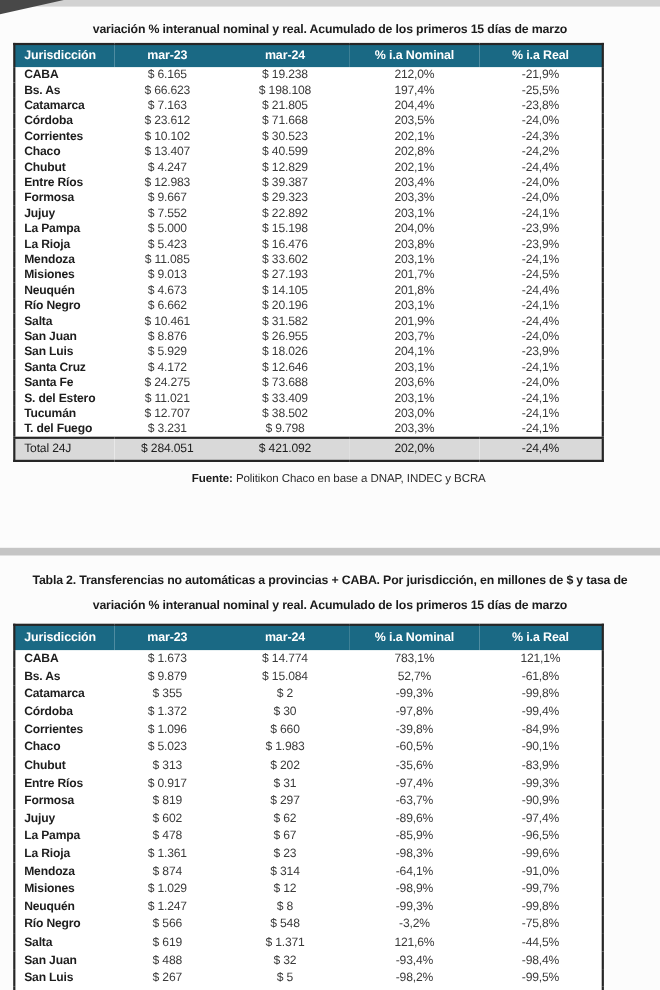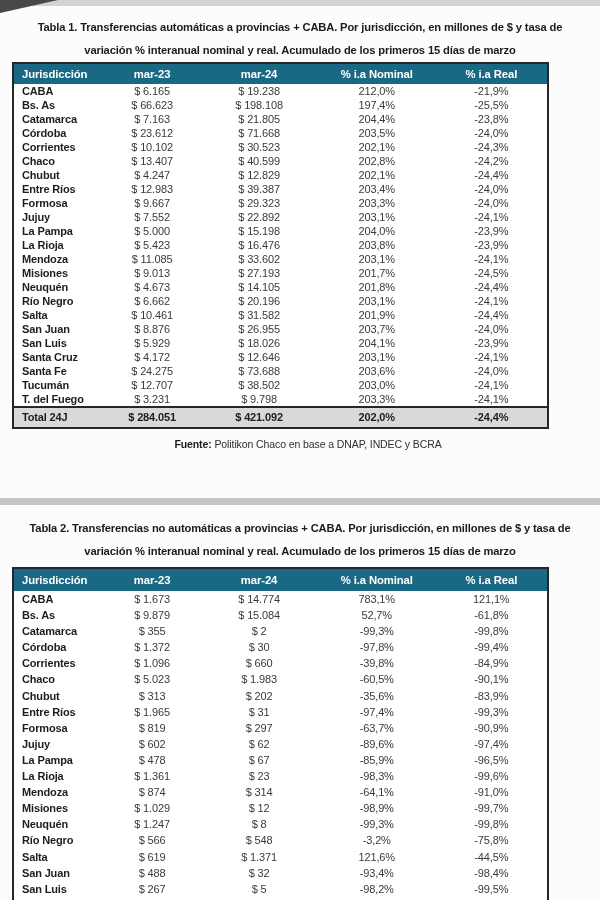--- a/index.html
+++ b/index.html
@@ -47,38 +47,37 @@
   #section-2 th{height:23px;}
   td{
     font-size:11px;color:#3a3a3a;text-align:center;padding:0;
     white-space:nowrap;overflow:hidden;letter-spacing:-0.15px;
   }
   #section-1 tbody td{height:14px;line-height:14px;}
   #section-2 tbody td{height:16.1px;line-height:16.1px;}
   th:first-child,td:first-child{text-align:left;padding-left:8px;}
   tbody td:first-child{font-weight:bold;color:#1d1d1d;}
   tfoot td{
-    font-weight:bold;background:var(--total-bg);color:#1d1d1d;
+    font-weight:normal;background:var(--total-bg);color:#1d1d1d;
     border-top:2px solid var(--border);height:19px;line-height:19px;
   }
   .source{
     text-align:center;font-size:10.5px;color:#2e2e2e;margin:9px 0 0 16px;letter-spacing:-0.1px;
   }
   .source b{color:#1b1b1b;}
   col.c1{width:17%;} col.c2{width:18%;} col.c3{width:22%;} col.c4{width:22%;} col.c5{width:21%;}
 </style>
 </head>
 <body>
 
 <div class="top-band"></div>
 <div class="corner"></div>
 
 <section id="section-1" class="section">
   <div class="doc-title">
-    <div>Tabla 1. Transferencias automáticas a provincias + CABA. Por jurisdicción, en millones de $ y tasa de</div>
     <div>variación % interanual nominal y real. Acumulado de los primeros 15 días de marzo</div>
   </div>
   <table>
     <colgroup>
         <col class="c1">
         <col class="c2">
         <col class="c3">
         <col class="c4">
         <col class="c5">
       </colgroup>
@@ -231,20 +230,27 @@
           <td>$ 12.646</td>
           <td>203,1%</td>
           <td>-24,1%</td>
         </tr>
         <tr>
           <td>Santa Fe</td>
           <td>$ 24.275</td>
           <td>$ 73.688</td>
           <td>203,6%</td>
           <td>-24,0%</td>
+        </tr>
+        <tr>
+          <td>S. del Estero</td>
+          <td>$ 11.021</td>
+          <td>$ 33.409</td>
+          <td>203,1%</td>
+          <td>-24,1%</td>
         </tr>
         <tr>
           <td>Tucumán</td>
           <td>$ 12.707</td>
           <td>$ 38.502</td>
           <td>203,0%</td>
           <td>-24,1%</td>
         </tr>
         <tr>
           <td>T. del Fuego</td>
@@ -336,21 +342,21 @@
         </tr>
         <tr>
           <td>Chubut</td>
           <td>$ 313</td>
           <td>$ 202</td>
           <td>-35,6%</td>
           <td>-83,9%</td>
         </tr>
         <tr>
           <td>Entre Ríos</td>
-          <td>$ 1.965</td>
+          <td>$ 0.917</td>
           <td>$ 31</td>
           <td>-97,4%</td>
           <td>-99,3%</td>
         </tr>
         <tr>
           <td>Formosa</td>
           <td>$ 819</td>
           <td>$ 297</td>
           <td>-63,7%</td>
           <td>-90,9%</td>

